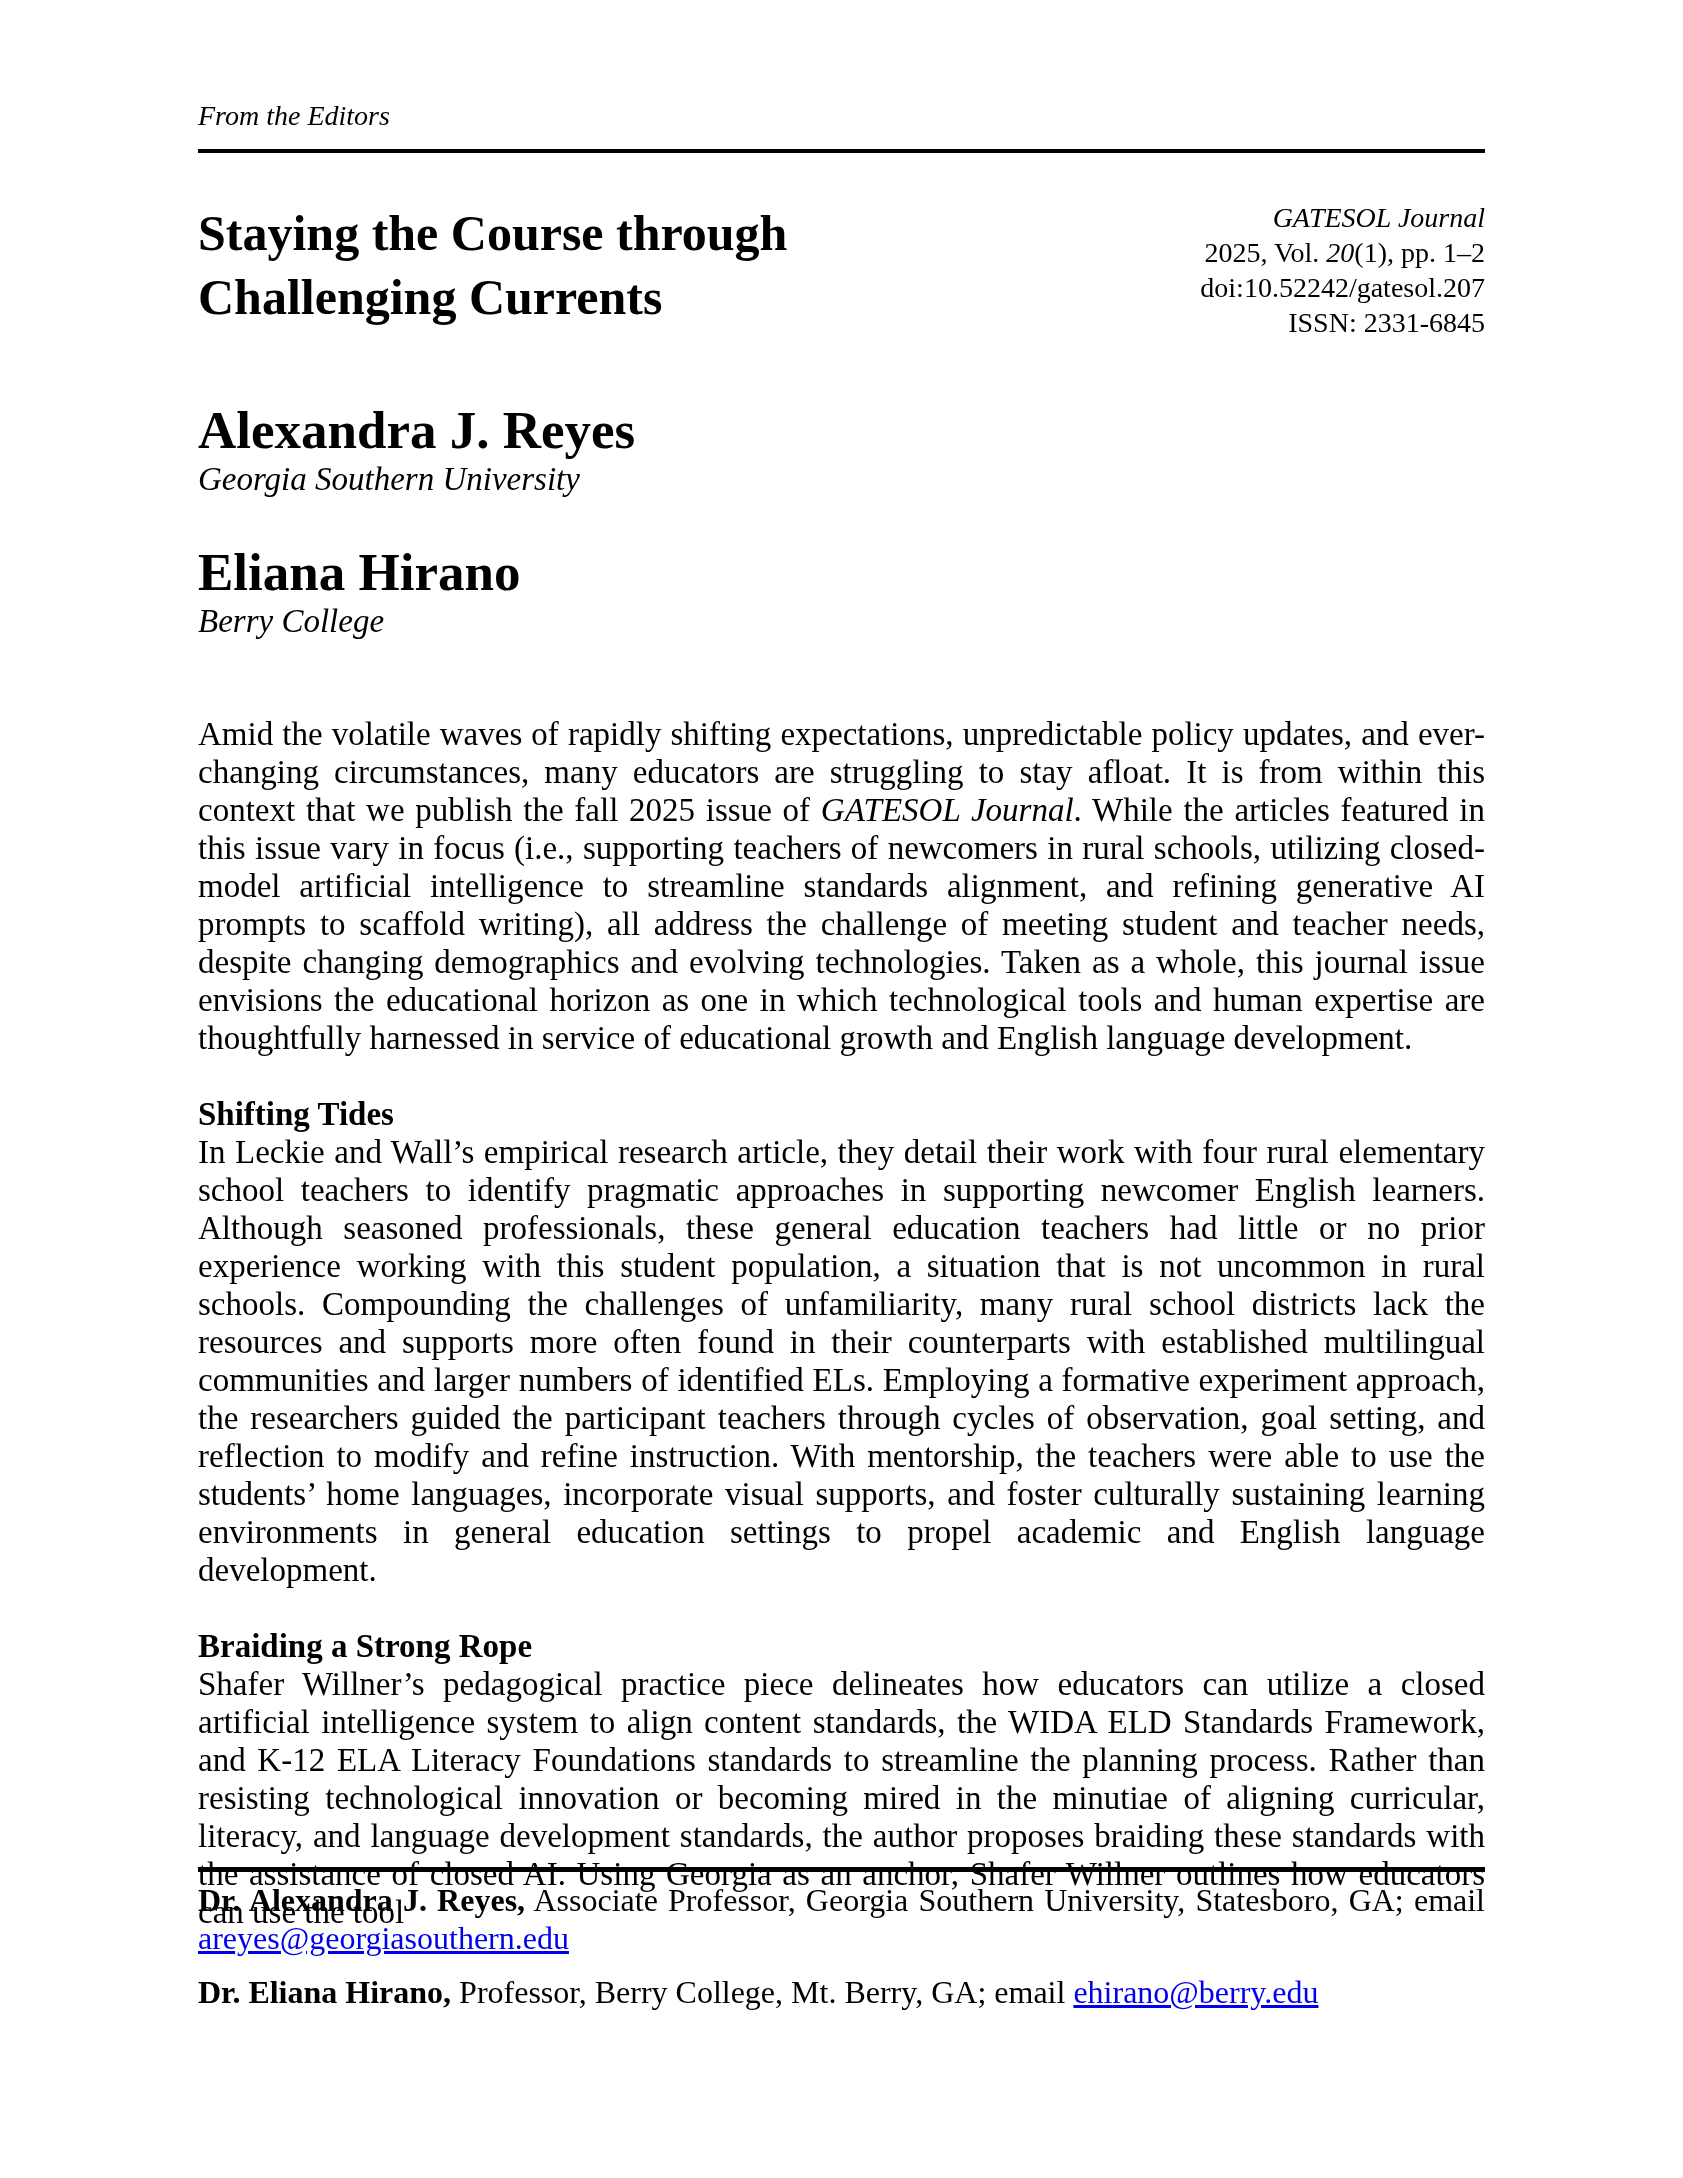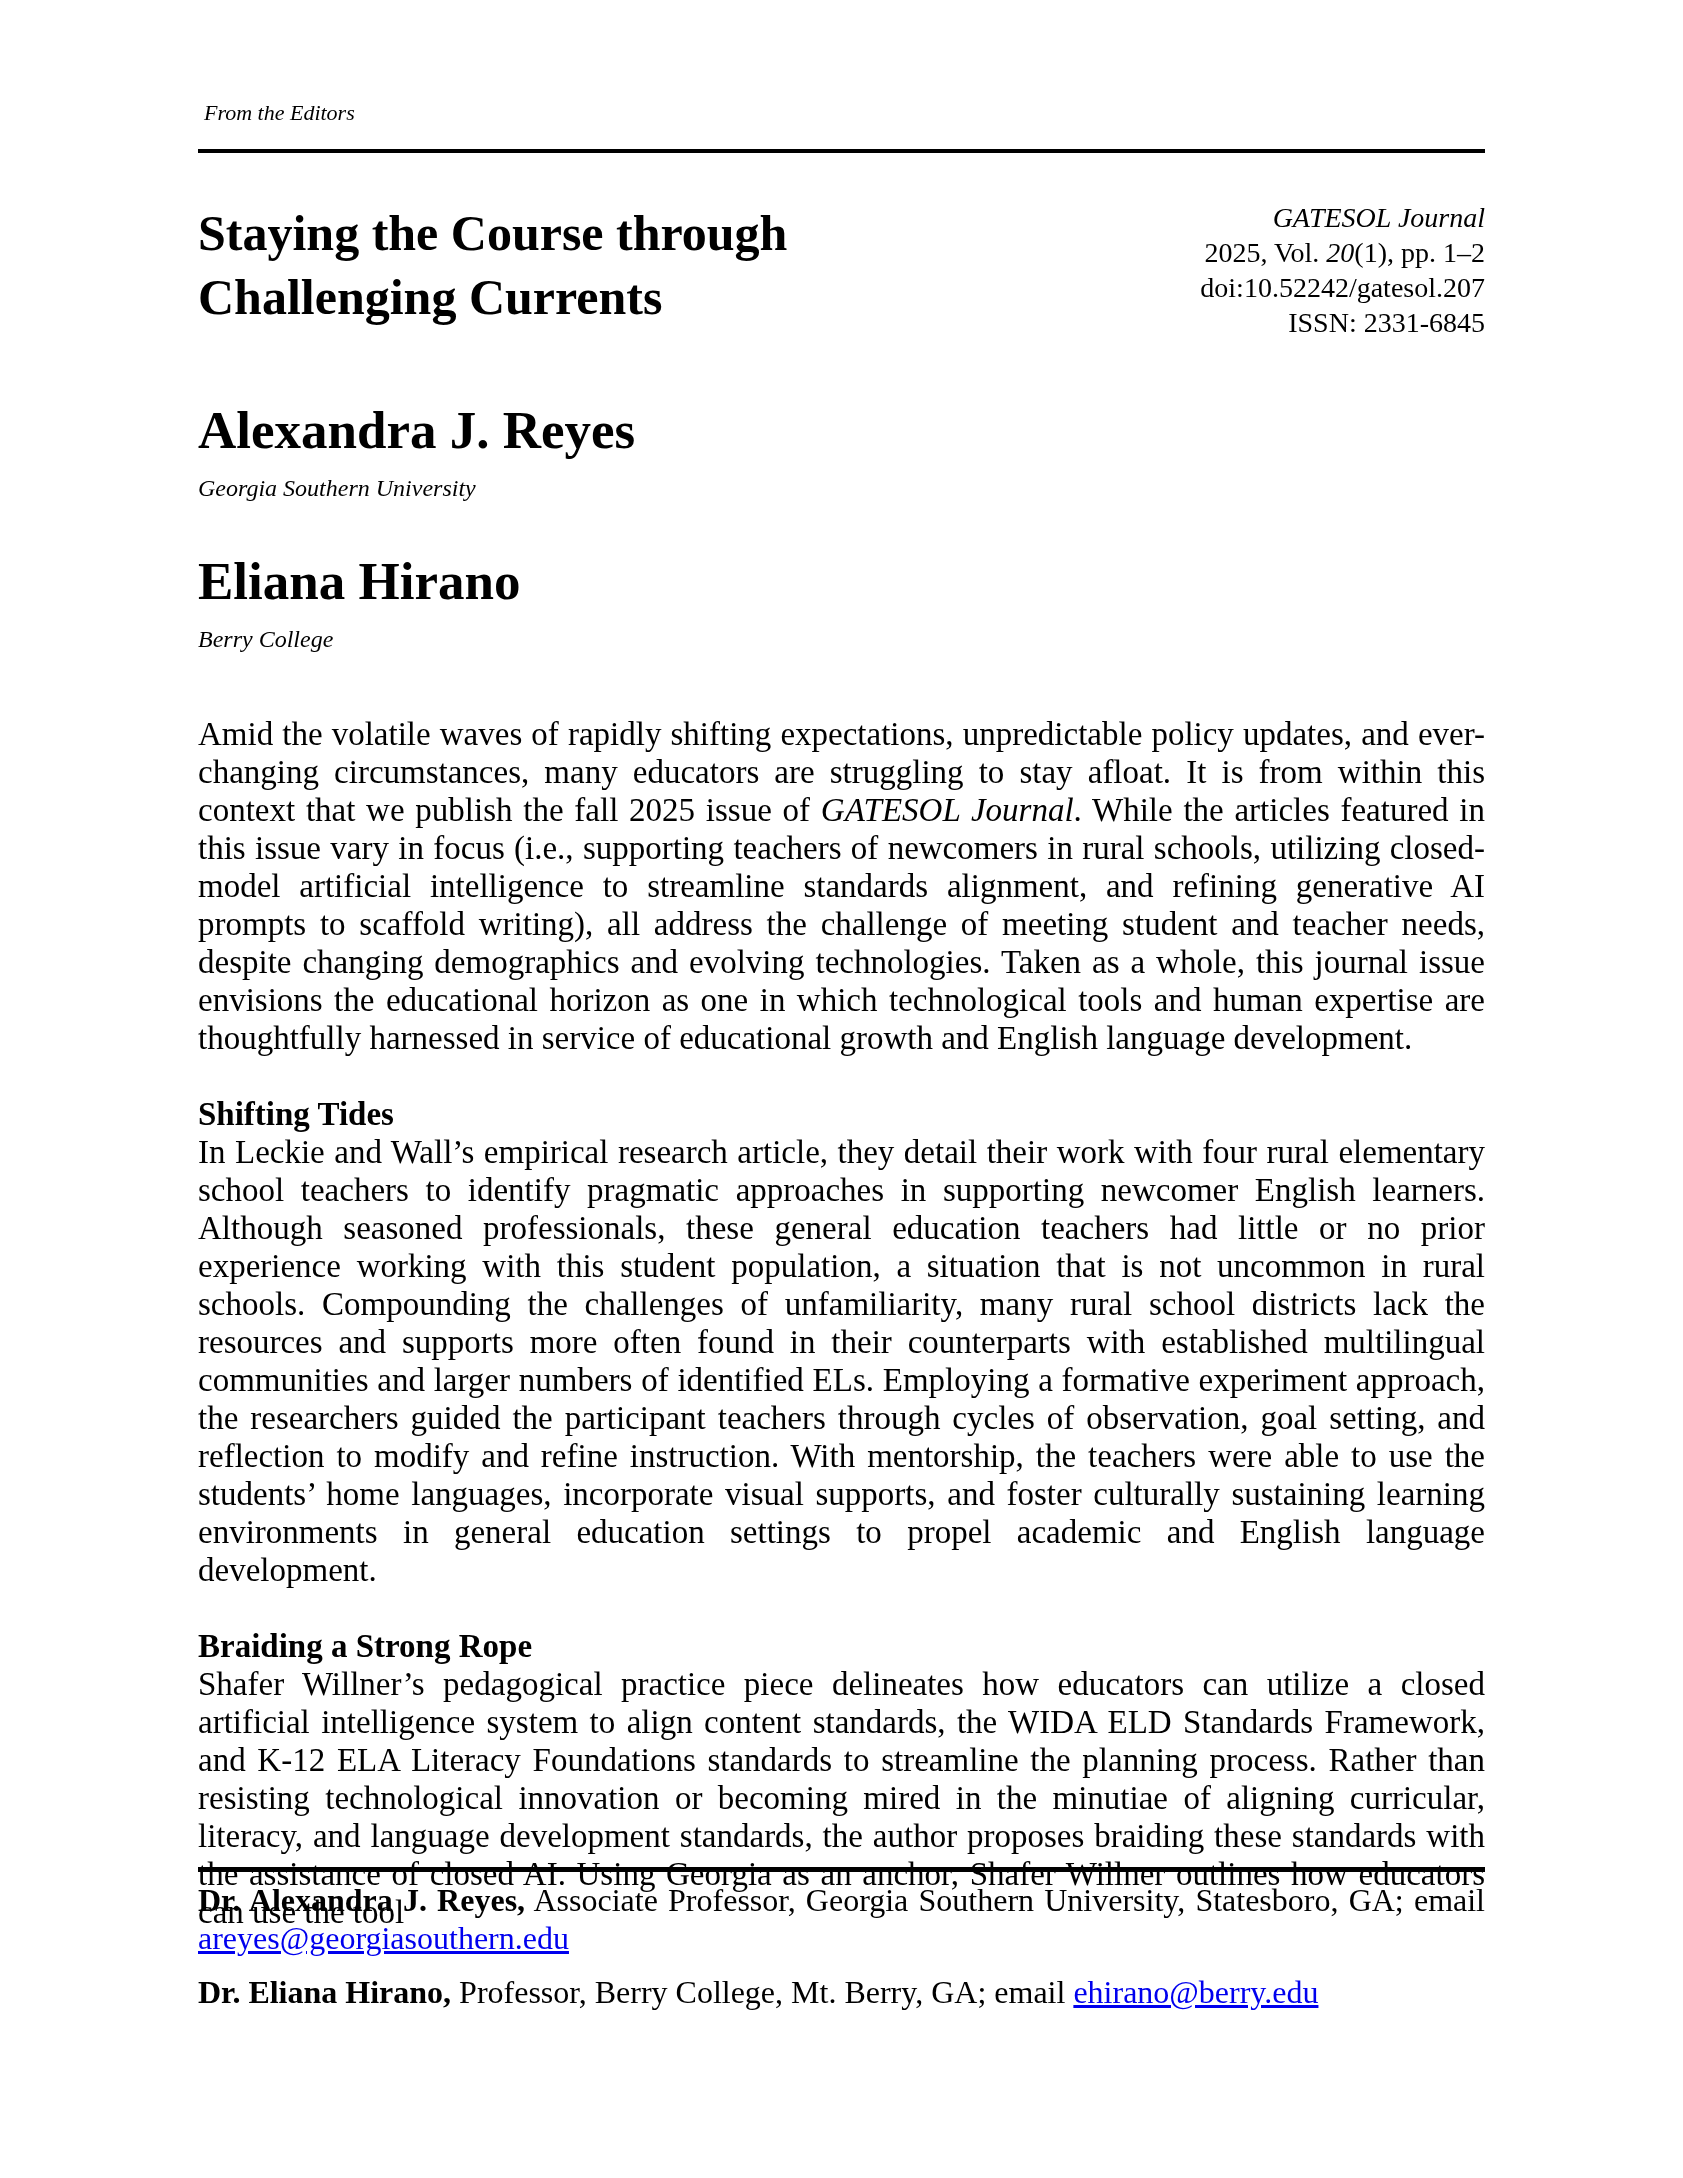--- a/index.html
+++ b/index.html
@@ -8,24 +8,23 @@
     width: 1683px;
     height: 2178px;
     background: #ffffff;
     color: #000000;
     font-family: "Liberation Serif", "DejaVu Serif", serif;
     overflow: hidden;
   }
   .section-label {
     position: absolute;
     left: 198px; top: 101px;
-    font-size: 22px;
+    font-size: 28px;
     font-style: italic;
     line-height: 1.1;
-    margin-left: 6px;
   }
   .header-rule {
     position: absolute;
     left: 198px; top: 149px;
     width: 1287px;
     border-top: 4px solid #000;
   }
   .title-row {
     position: absolute;
     left: 198px; top: 190px;
@@ -54,24 +53,24 @@
     left: 198px; top: 406px;
     width: 1287px;
   }
   .author + .author { margin-top: 50px; }
   .author-name {
     font-size: 53px;
     font-weight: bold;
     line-height: 48px;
   }
   .author-affil {
-    font-size: 24px;
+    font-size: 33px;
     font-style: italic;
     line-height: 38px;
-    margin-top: 15px;
+    margin-top: 6px;
   }
   .article-body {
     position: absolute;
     left: 198px; top: 715px;
     width: 1287px;
     font-size: 33px;
     line-height: 38px;
     text-align: justify;
   }
   .article-body p { margin: 0; }

